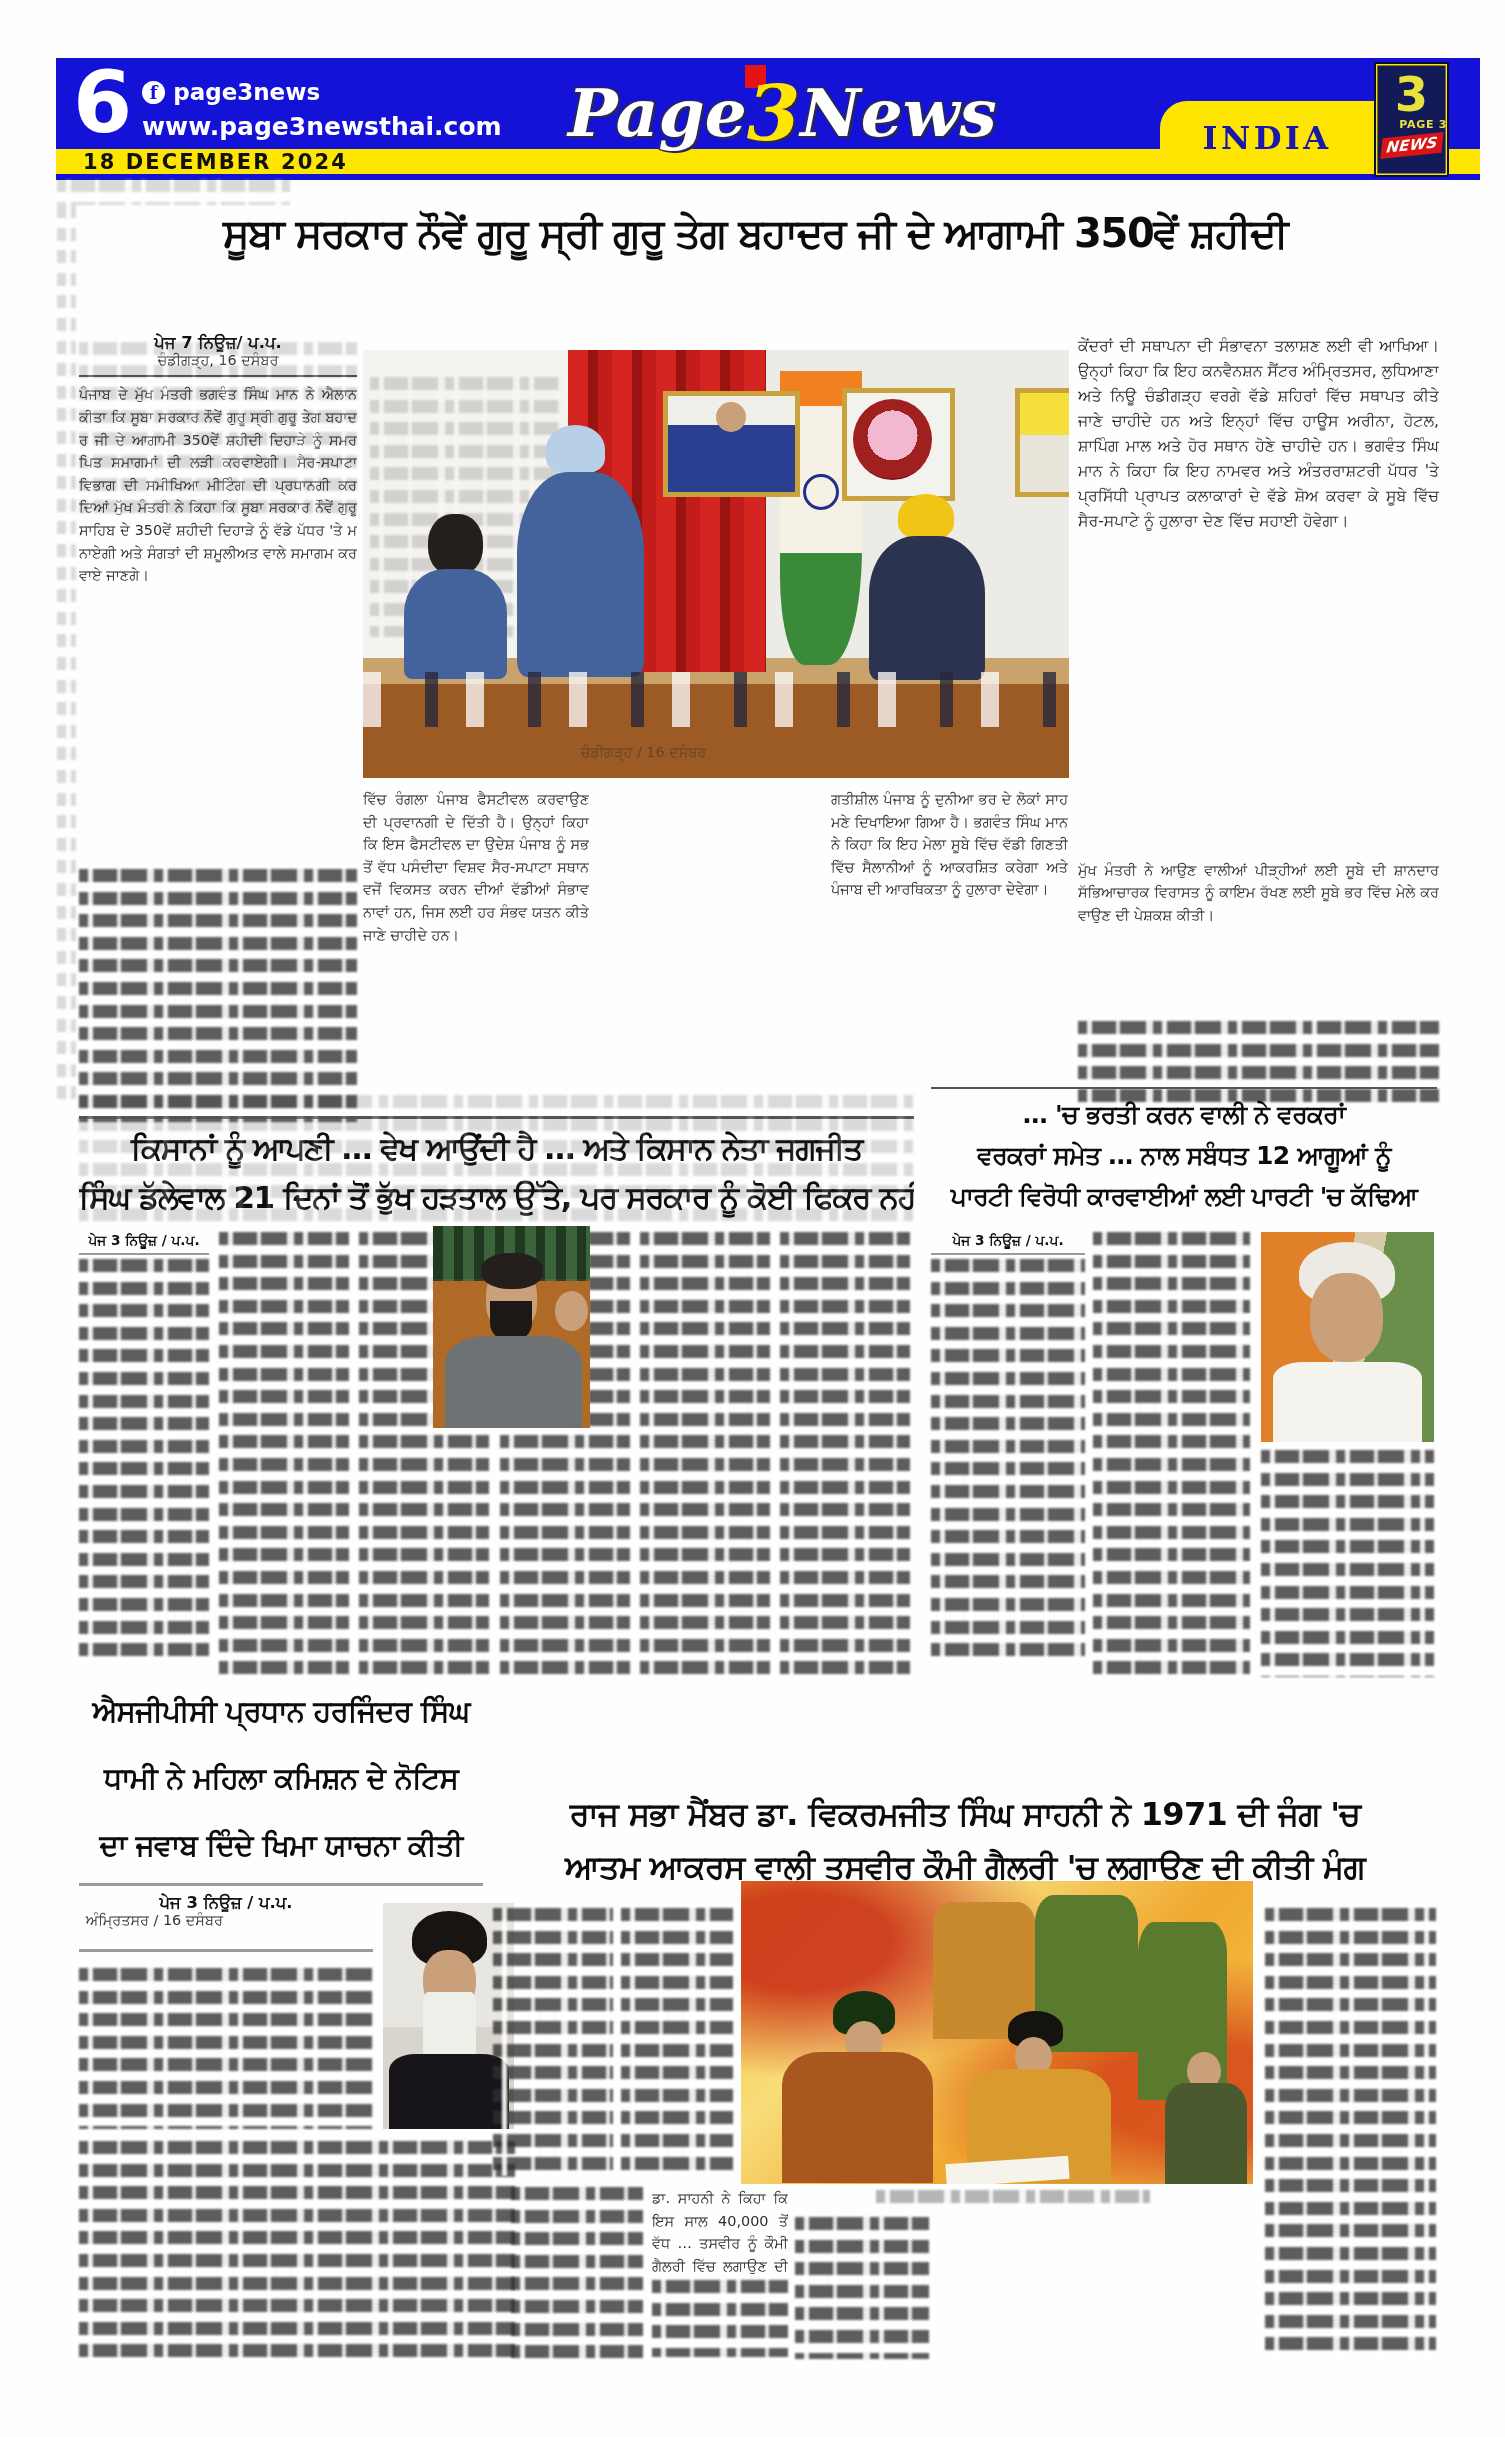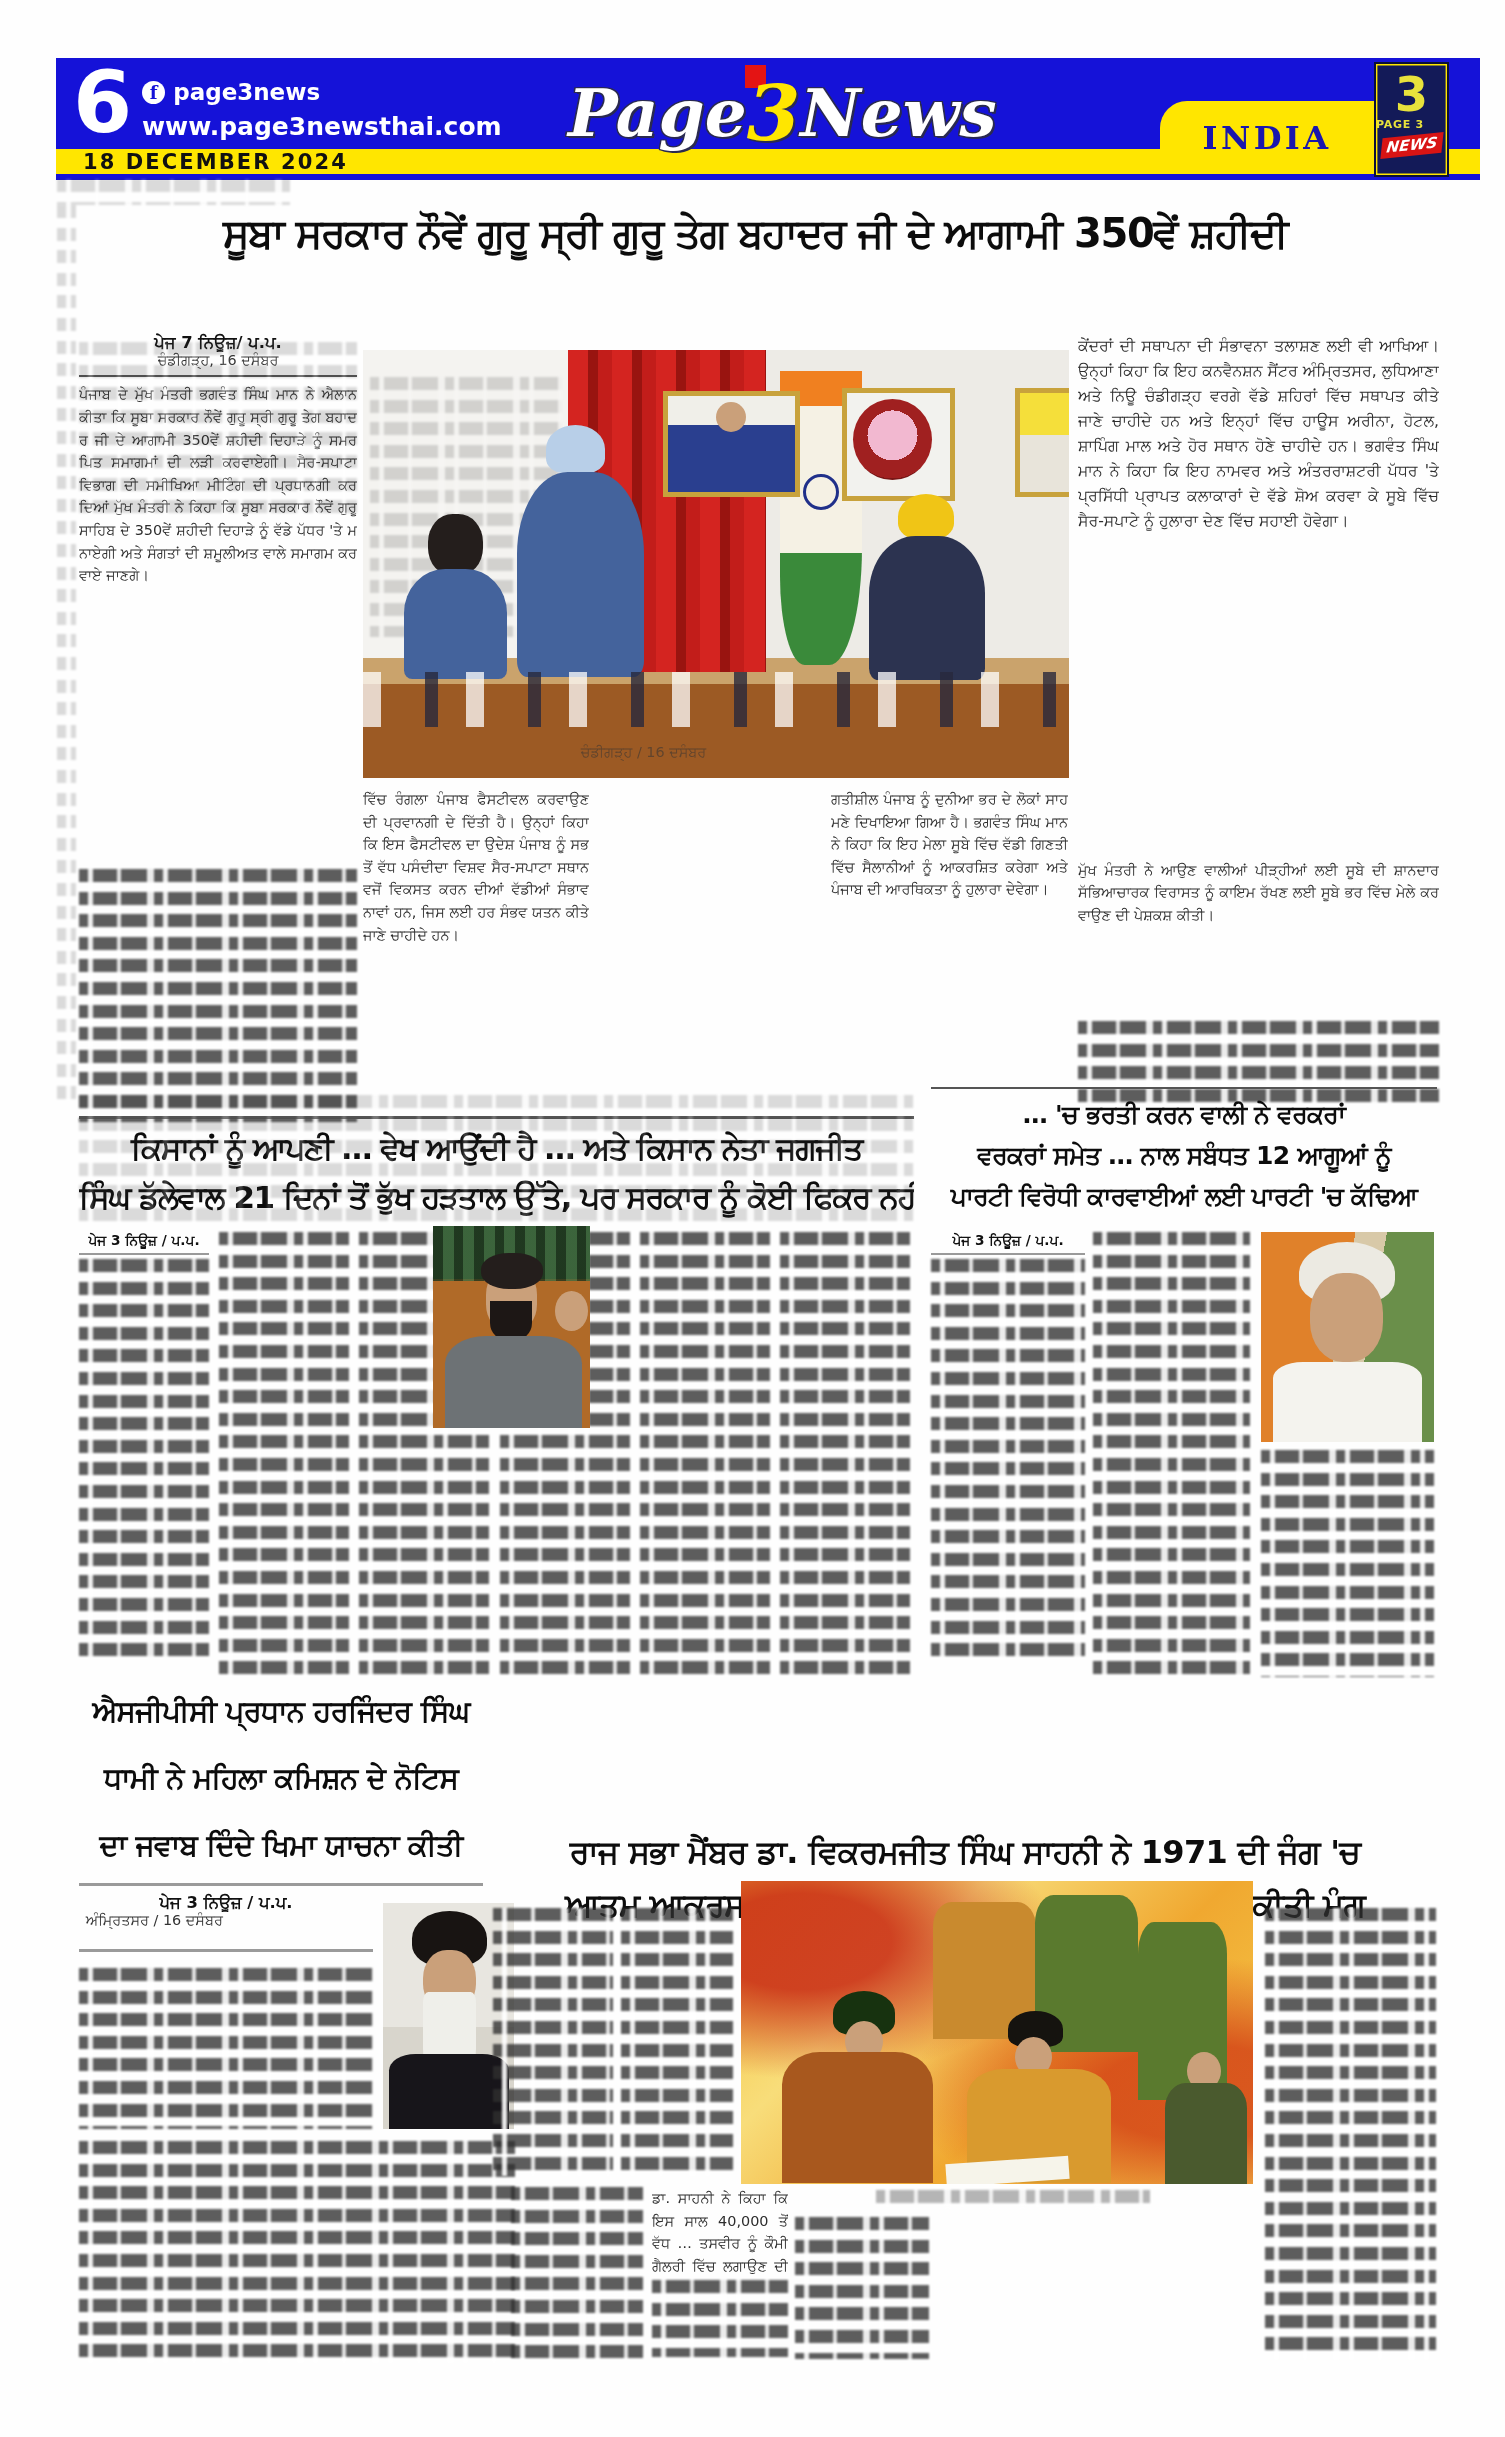--- a/index.html
+++ b/index.html
@@ -18,31 +18,31 @@
   .site{color:#ffffff;font-size:25px;font-weight:bold;}
   .edate{color:#111111;font-size:21px;font-weight:bold;letter-spacing:2.1px;filter:blur(0.7px);}
   .masthead{font-family:"DejaVu Serif","Liberation Serif",serif;font-style:italic;font-weight:bold;white-space:nowrap;}
   .mh-white{color:#ffffff;font-size:66px;text-shadow:2.1px 2.1px 0 #2a2a50,-1.4px -1.4px 0 #2a2a50,1.4px -1.4px 0 #2a2a50,-1.4px 1.4px 0 #2a2a50;}
   .mh-3{color:#ffe600;font-size:77px;position:relative;top:4.1px;text-shadow:2.1px 2.1px 0 #2a2a50;}
   .mh-red{position:absolute;width:20.5px;height:23px;background:#e41414;}
   .indiatab{background:#ffe600;border-radius:27px 0 0 0;}
   .indiatxt{font-family:"DejaVu Serif","Liberation Serif",serif;color:#1a17ad;font-size:32px;font-weight:bold;letter-spacing:3.4px;}
   .logobox{background:#131a58;border:2.1px solid #0b0f38;box-shadow:0 0 0 1.4px #ffe600 inset;}
   .logo3{color:#e8e23c;font-size:48px;font-weight:bold;line-height:1;text-align:center;}
-  .logop3{color:#e8e23c;font-size:11px;font-weight:bold;text-align:left;letter-spacing:0.7px;}
+  .logop3{color:#e8e23c;font-size:11px;font-weight:bold;text-align:right;letter-spacing:0.7px;}
   .logonews{background:#d81414;transform:skew(-12deg) rotate(-6deg);color:#ffffff;font-style:italic;
             font-weight:bold;font-size:15px;text-align:center;line-height:20.5px;}
 
   
   .hl{font-weight:bold;color:#0c0c0c;text-align:center;filter:blur(0.7px);overflow:hidden;white-space:nowrap;}
   .h1{font-size:40px;line-height:57px;letter-spacing:-1.4px;}
   .h2{font-size:31px;line-height:49px;letter-spacing:-1.4px;}
   .h3{font-size:25px;line-height:41px;letter-spacing:-0.7px;}
   .h4{font-size:29px;line-height:67px;letter-spacing:-0.7px;}
-  .h5{font-size:32px;line-height:53px;letter-spacing:-0.7px;margin-top:38px;}
+  .h5{font-size:32px;line-height:53px;letter-spacing:-0.7px;}
   .gtxt{font-size:14.4px;line-height:22.6px;color:#2d2d2d;text-align:justify;filter:blur(0.5px);
         word-break:break-all;overflow:hidden;}
   .dl{font-size:16.4px;font-weight:bold;text-align:center;color:#111;filter:blur(0.4px);overflow:hidden;}
   .loc{font-size:14.4px;text-align:center;color:#333;filter:blur(0.7px);overflow:hidden;}
   .rule{background:#555;}
   .grule{background:#9a9a9a;}
 
   
   .deg{background-image:
       repeating-linear-gradient(90deg, rgba(255,255,255,0) 0 9px, rgba(255,255,255,.9) 9px 14.4px,

